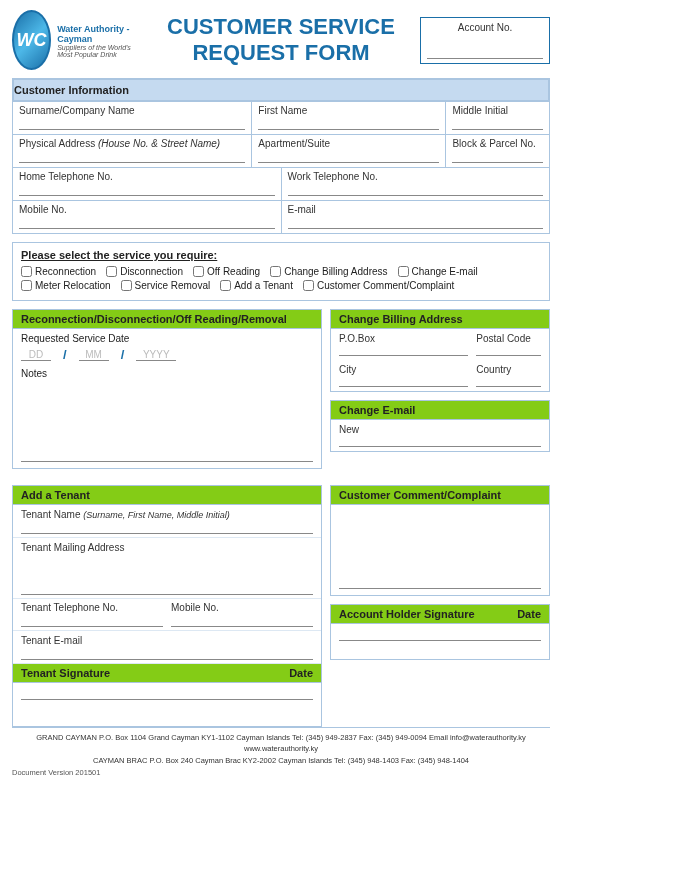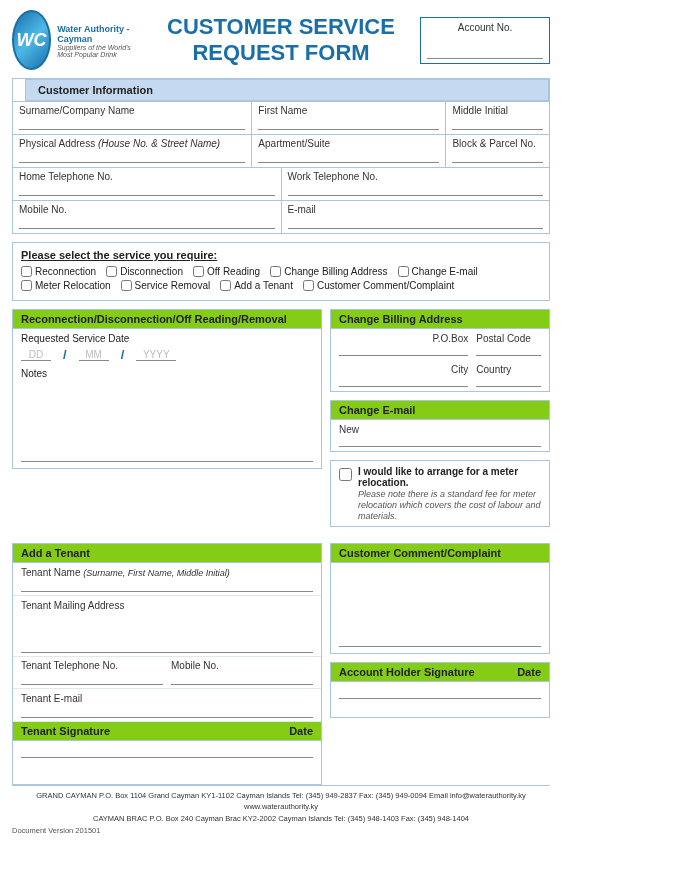--- a/index.html
+++ b/index.html
@@ -70,25 +70,24 @@
       flex-shrink: 0;
     }
     .account-box .label {
       font-size: 10px;
       color: #333;
     }
 
     
     .section-header {
       background: #c5daf0;
-      padding: 4px 12px;
+      padding: 4px 0;
       font-weight: bold;
       font-size: 11px;
       border: 1px solid #aac5e0;
-      margin-left: 12px;
     }
 
     
     .customer-info {
       border: 1.5px solid #aac5e0;
       margin-bottom: 8px;
     }
     .ci-row {
       display: flex;
       border-top: 1px solid #aac5e0;
@@ -216,21 +215,21 @@
       background: transparent;
       resize: none;
     }
     .tall-area {
       height: 80px;
     }
     .pobox-row {
       display: flex;
       gap: 8px;
     }
-    .pobox-row .field-group:first-child { flex: 2; align-items: flex-end; }
+    .pobox-row .field-group:first-child { flex: 2; }
     .pobox-row .field-group:last-child { flex: 1; }
 
     
     .meter-reloc {
       border: 1.5px solid #aac5e0;
       padding: 5px 8px;
       margin-bottom: 8px;
       display: flex;
       gap: 6px;
       align-items: flex-start;
@@ -489,27 +488,20 @@
       <div class="sub-section">
         <div class="sub-section-header">Change E-mail</div>
         <div class="sub-section-body">
           <div class="field-group">
             <label>New</label>
             <input type="text" style="">
           </div>
         </div>
       </div>
 
-      <div class="meter-reloc">
-        <input type="checkbox" style="">
-        <div class="meter-reloc-text">
-          <strong>I would like to arrange for a meter relocation.</strong><br>
-          <span class="note-text">Please note there is a standard fee for meter relocation which covers the cost of labour and materials.</span>
-        </div>
-      </div>
     </div>
   </div>
 
   <div class="bottom-two-col">
 
     <div class="bottom-left">
       <div class="sub-section" style="height:100%;">
         <div class="sub-section-header">Add a Tenant</div>
 
         <div class="tenant-field">

